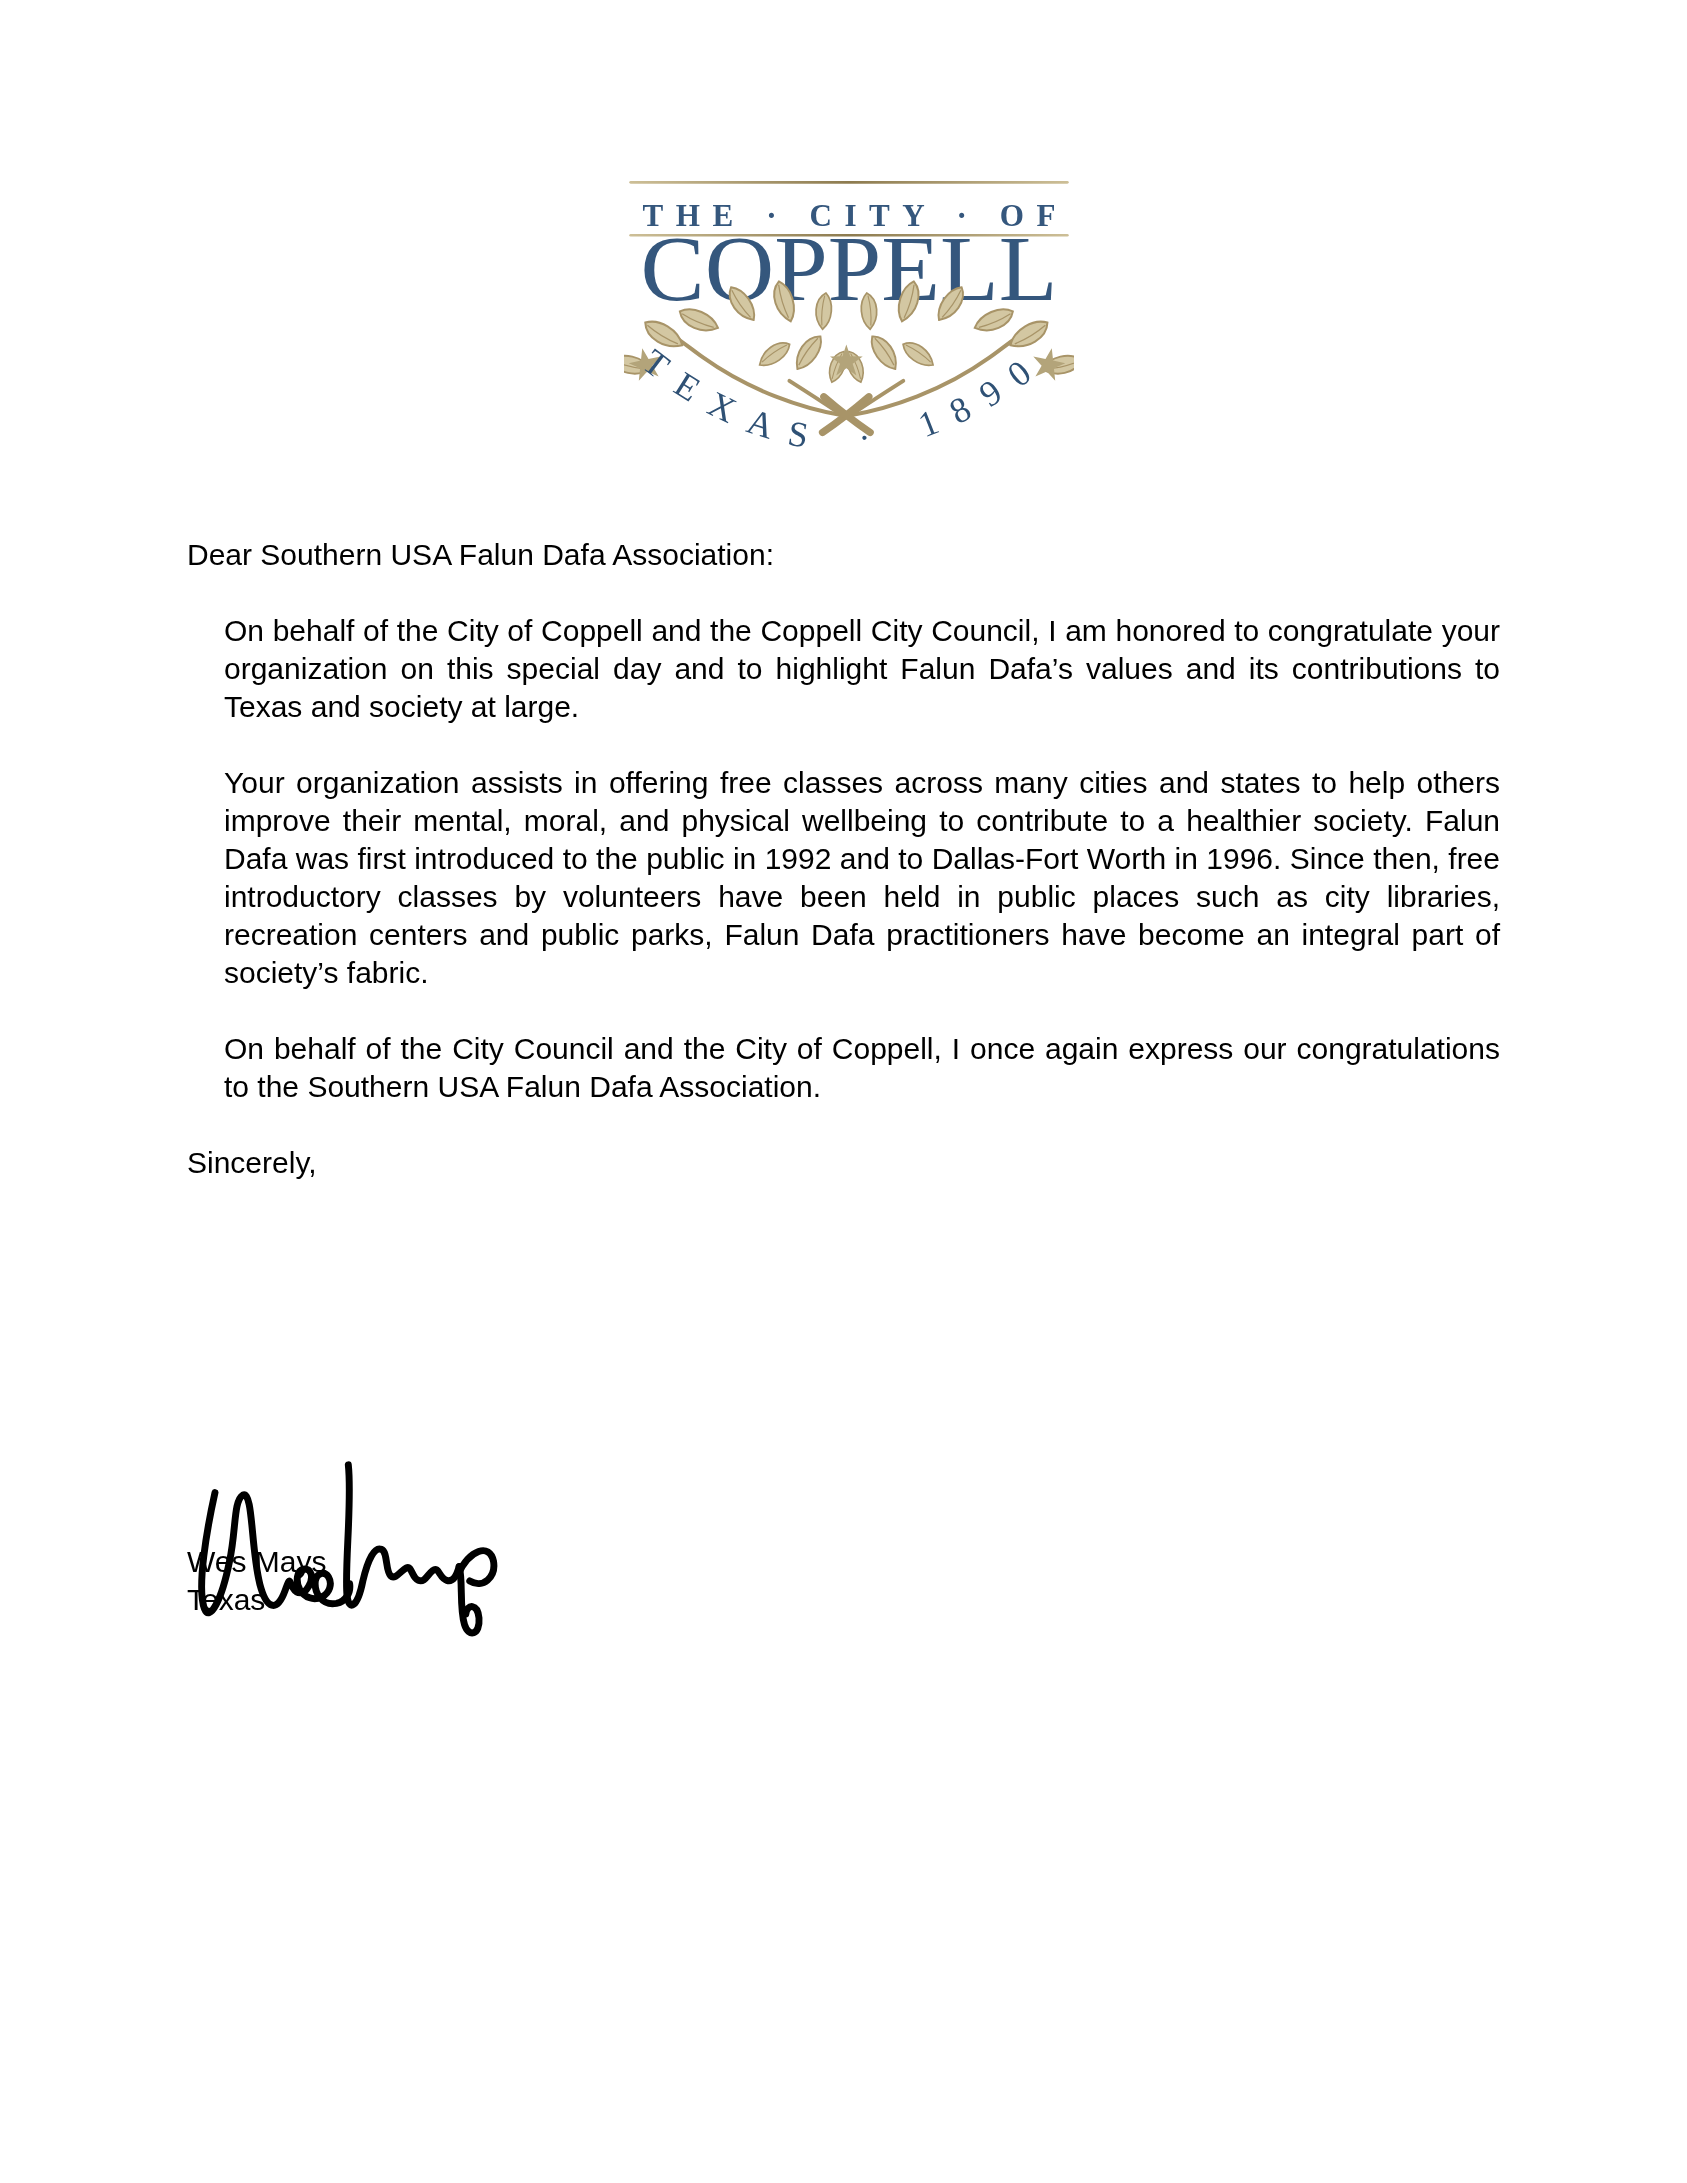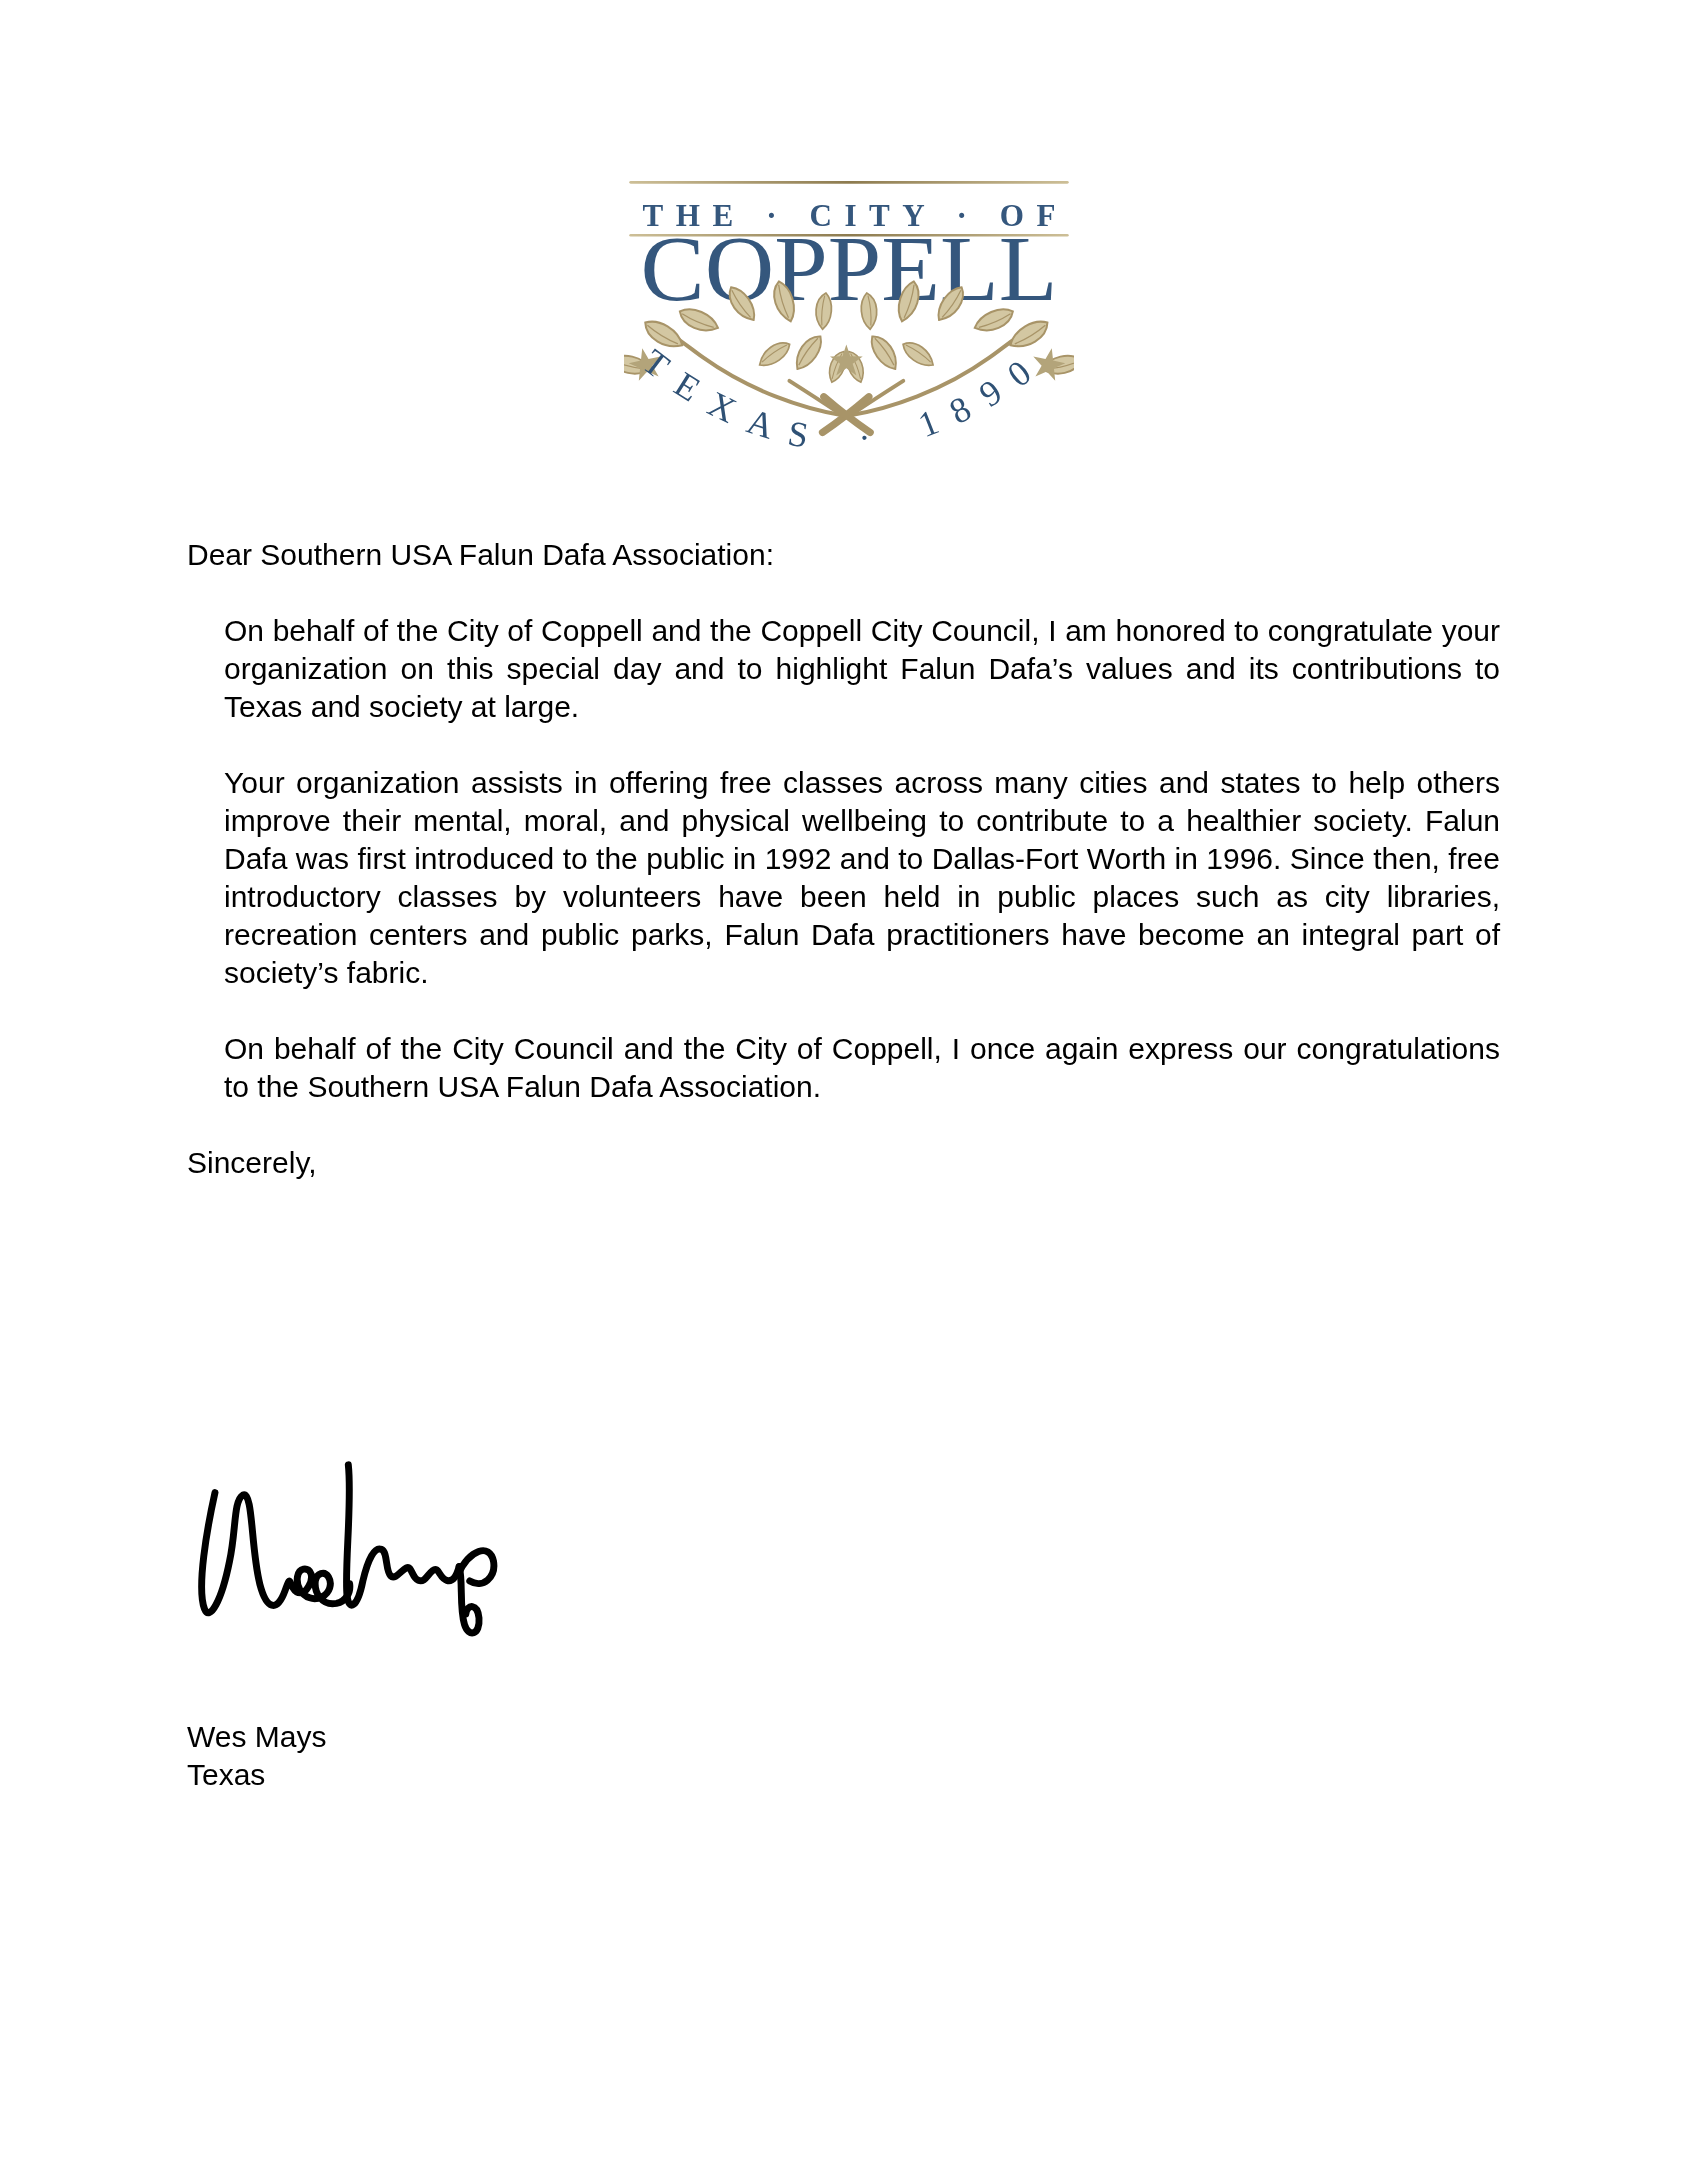--- a/index.html
+++ b/index.html
@@ -65,21 +65,21 @@
     fill: none;
     stroke: #000000;
     stroke-width: 10.5;
     stroke-linecap: round;
     stroke-linejoin: round;
   }
 
   .signatory-block {
     position: absolute;
     left: 187px;
-    top: 1718px;
+    top: 1543px;
     font-size: 30px;
     line-height: 38px;
   }
   .signatory-block div { margin: 0; }
 </style>
 </head>
 <body>
 
 <div class="page">
 

